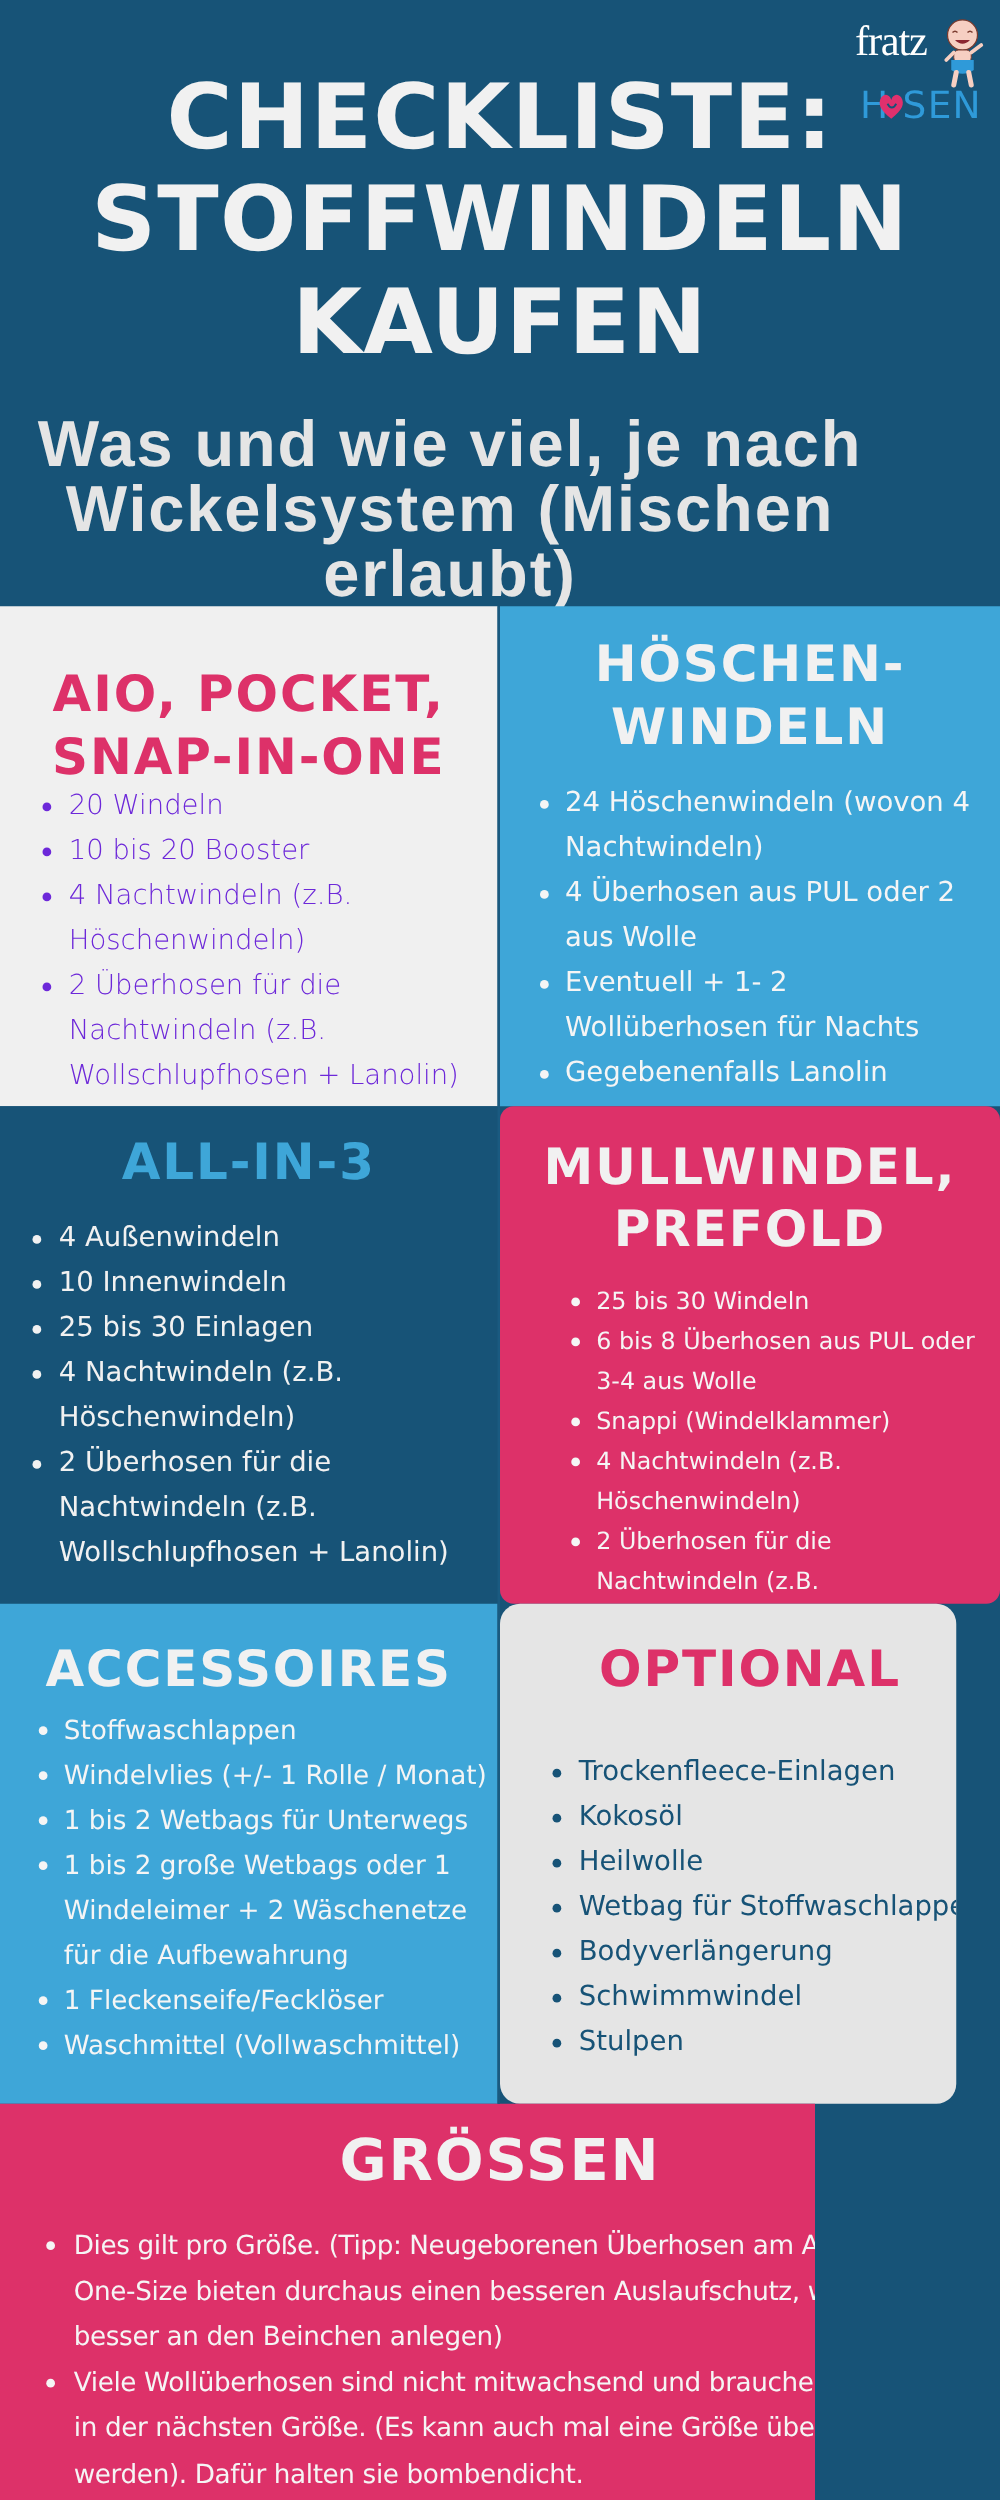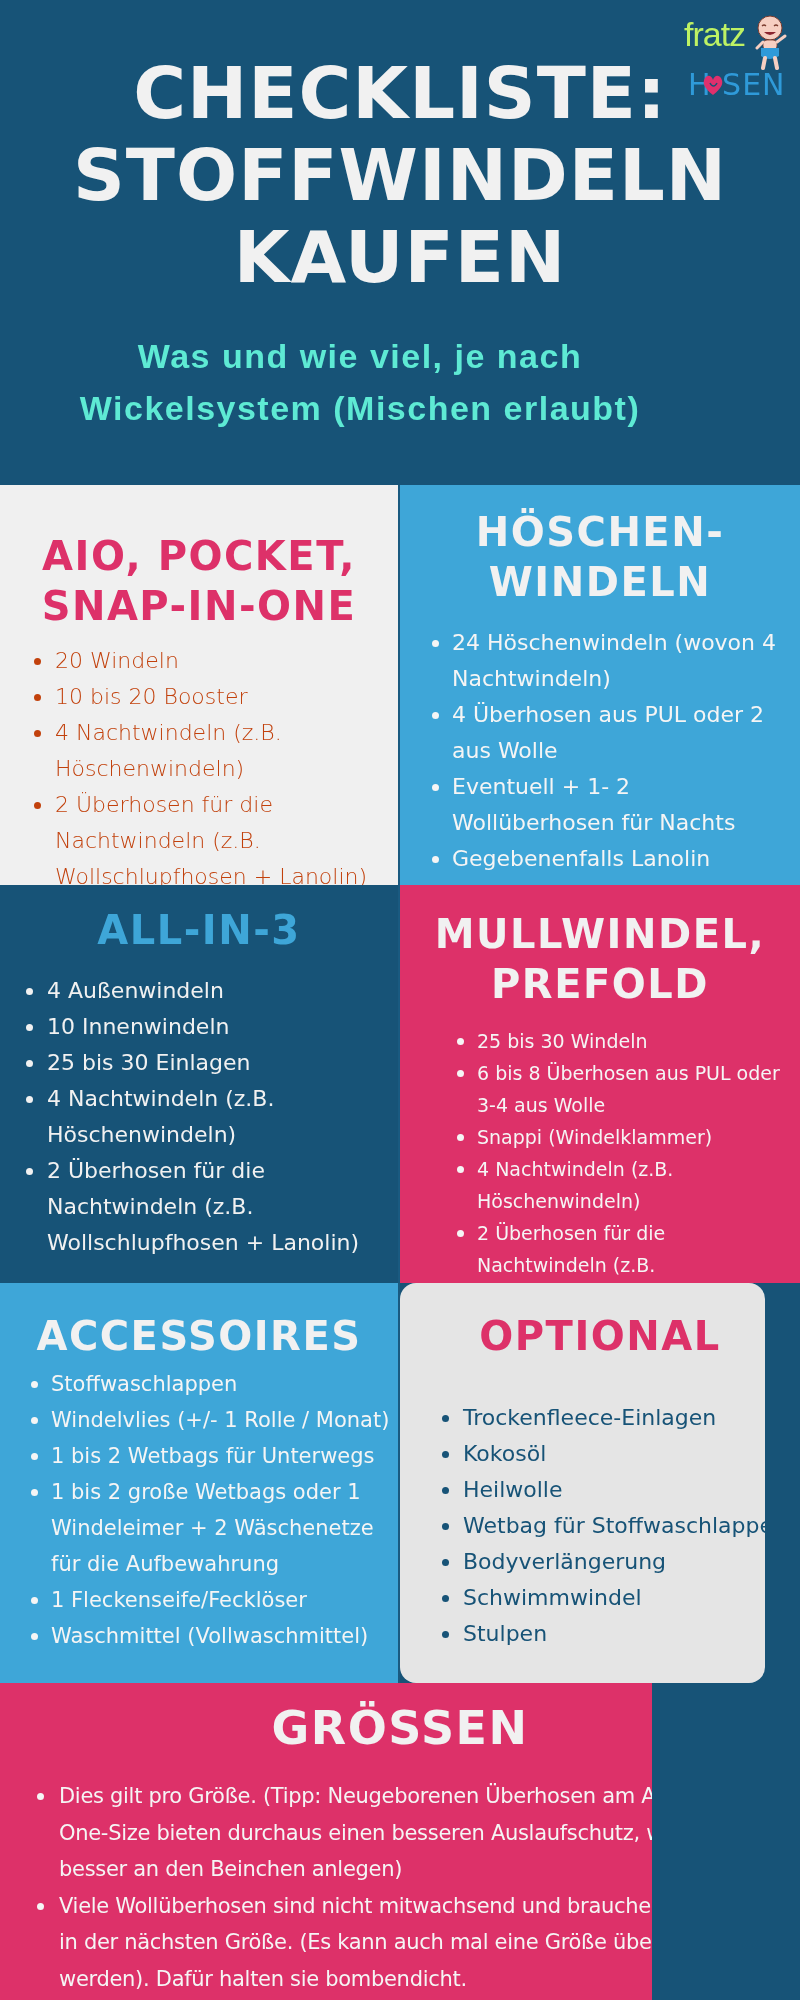--- a/index.html
+++ b/index.html
@@ -8,65 +8,65 @@
 
     .header { position: absolute; left: 0; top: 0; width: 800px; height: 485px; background: #175377; }
     .main-title {
       position: absolute; left: 0; top: 52px; width: 800px; text-align: center;
       color: #f1f1f1; font-family: "DejaVu Sans", sans-serif; font-weight: bold;
       font-size: 72px; line-height: 82px; letter-spacing: 1px;
     }
     .main-title span { display: block; }
     .subtitle {
       position: absolute; left: 0; top: 330px; width: 720px; text-align: center;
-      color: #5eead4; font-family: "Liberation Sans", sans-serif; font-weight: bold;
-      font-size: 34px; line-height: 52px; letter-spacing: 1.5px;
+      color: #e5e5e5; font-family: "Liberation Sans", sans-serif; font-weight: bold;
+      font-size: 52px; line-height: 52px; letter-spacing: 1.5px;
     }
     .subtitle span { display: block; }
 
     .logo { position: absolute; left: 680px; top: 12px; width: 110px; height: 100px; }
-    .logo-fratz { position: absolute; left: 4px; top: 4px; color: #bef264; font-family: Liberation Sans, sans-serif; font-size: 34px; line-height: 36px; letter-spacing: -1px; }
+    .logo-fratz { position: absolute; left: 4px; top: 4px; color: #ffffff; font-family: Liberation Serif, serif; font-size: 34px; line-height: 36px; letter-spacing: -1px; }
     .logo-hosen { position: absolute; left: 8px; top: 56px; color: #2f9ad9; font-family: "DejaVu Sans", sans-serif; font-size: 30px; line-height: 34px; letter-spacing: 1px; }
     .logo-heart { position: absolute; left: 22px; top: 61px; width: 22px; height: 24px; }
     .logo-baby { position: absolute; left: 70px; top: 2px; width: 40px; height: 58px; }
 
     .cell { position: absolute; overflow: hidden; }
     .cell-title {
       text-align: center; font-family: "DejaVu Sans", sans-serif; font-weight: bold;
       font-size: 40px; line-height: 50px; letter-spacing: 1.5px;
     }
     .cell-title span { display: block; }
     ul.items { list-style: none; }
     ul.items li { position: relative; font-family: "DejaVu Sans", sans-serif; }
     ul.items li::before {
       content: ""; position: absolute; width: 7px; height: 7px; border-radius: 50%;
       background: currentColor;
     }
 
     
     .c-aio { left: 0; top: 485px; width: 398px; height: 400px; background: #f0f0f0; }
     .c-aio .cell-title { color: #dd3169; position: absolute; left: 0; width: 398px; top: 32px; margin-top: 14px; }
-    .c-aio ul { position: absolute; left: 55px; top: 158px; width: 340px; color: #c2410c; }
+    .c-aio ul { position: absolute; left: 55px; top: 142px; width: 340px; color: #6d28d9; }
     .c-aio li { font-size: 22px; line-height: 36px; font-weight: 300; }
     .c-aio li::before { left: -21px; top: 15px; }
 
     .c-hos { left: 400px; top: 485px; width: 400px; height: 400px; background: #3ea6d8; }
     .c-hos .cell-title { color: #f1f1f1; position: absolute; left: 0; width: 400px; top: 22px; }
     .c-hos ul { position: absolute; left: 52px; top: 140px; width: 345px; color: #f5f5f5; }
     .c-hos li { font-size: 22px; line-height: 36px; }
     .c-hos li::before { left: -20px; top: 15px; }
 
     
     .c-all { left: 0; top: 885px; width: 398px; height: 398px; background: #175377; }
     .c-all .cell-title { color: #3ea6d8; position: absolute; left: 0; width: 398px; top: 20px; }
     .c-all ul { position: absolute; left: 47px; top: 88px; width: 345px; color: #f1f1f1; }
     .c-all li { font-size: 22px; line-height: 36px; }
     .c-all li::before { left: -21px; top: 15px; }
 
-    .c-mull { left: 400px; top: 885px; width: 400px; height: 398px; background: #dd3169; }
+    .c-mull { left: 400px; top: 885px; width: 400px; height: 398px; background: #dd3169; border-radius: 11px; }
     .c-mull .cell-title { color: #f1f1f1; position: absolute; left: 0; width: 400px; top: 24px; }
     .c-mull ul { position: absolute; left: 37px; top: 140px; width: 362px; color: #f5f5f5; }
     .c-mull li { font-size: 19px; line-height: 32px; margin-left: 40px; }
     .c-mull li::before { left: -20px; top: 13px; }
 
     
     .c-acc { left: 0; top: 1283px; width: 398px; height: 400px; background: #3ea6d8; }
     .c-acc .cell-title { color: #f1f1f1; position: absolute; left: 0; width: 398px; top: 28px; }
     .c-acc ul { position: absolute; left: 51px; top: 83px; width: 345px; color: #f5f5f5; }
     .c-acc li { font-size: 21px; line-height: 36px; }

